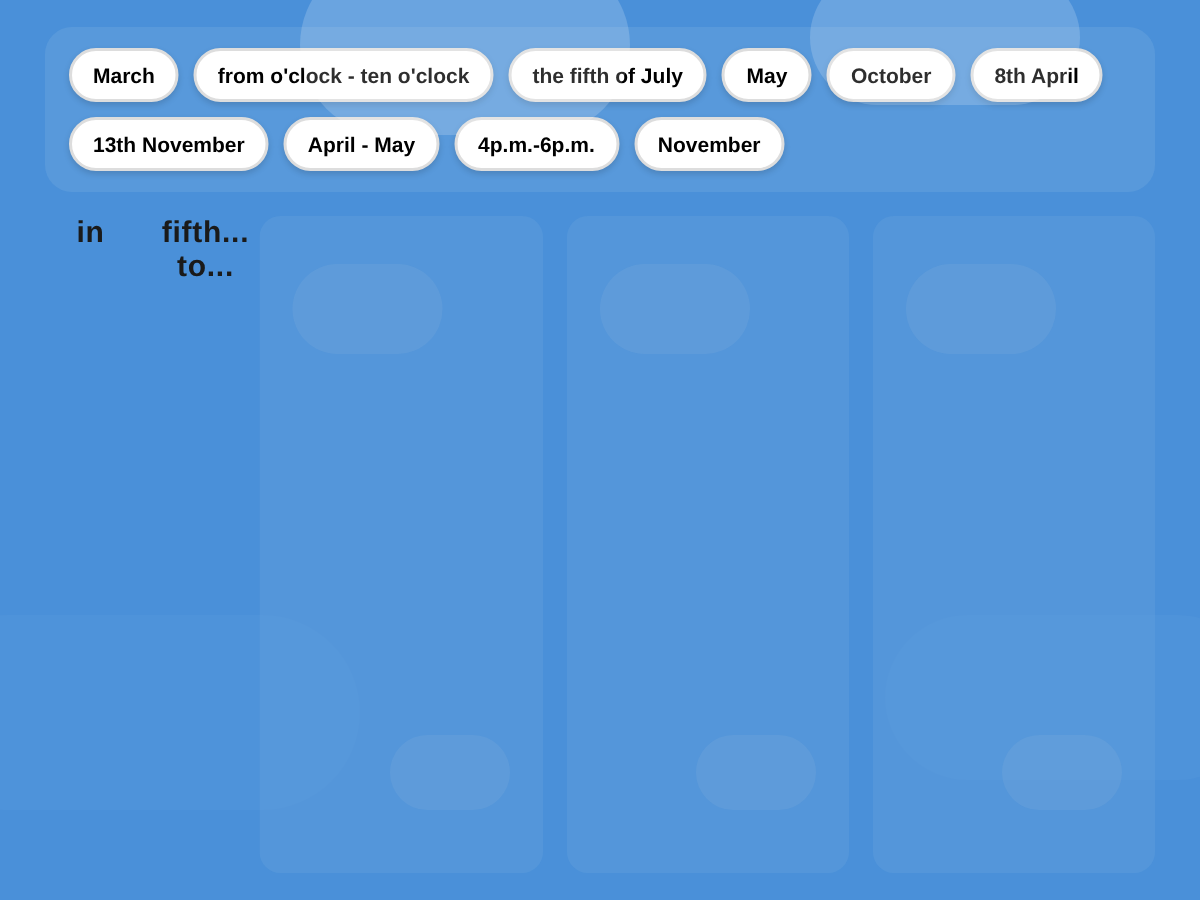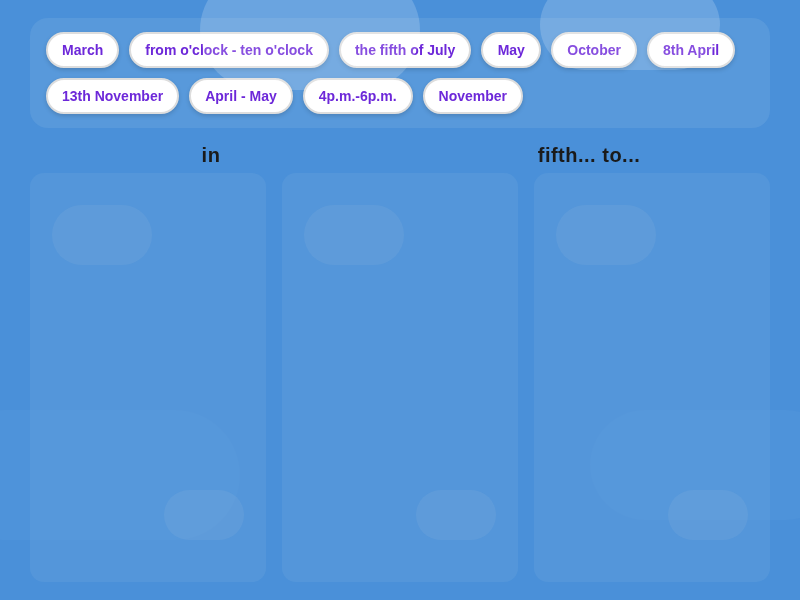--- a/index.html
+++ b/index.html
@@ -43,34 +43,34 @@
       gap: 10px;
       align-items: center;
     }
 
     .card-item {
       background: white;
       border-radius: 18px;
       padding: 8px 14px;
       font-size: 14px;
       font-weight: bold;
-      color: #6d28d9;
+      color: #000000;
       cursor: grab;
       white-space: nowrap;
       border: 2px solid #ddd;
       text-align: center;
       min-width: 60px;
       user-select: none;
       box-shadow: 0 2px 4px rgba(0,0,0,0.15);
     }
 
     
     .drop-zones-section {
       display: flex;
-      flex-direction: column;
+      flex-direction: row;
       gap: 6px;
       flex: 1;
     }
 
     .drop-zones-labels {
       display: flex;
       gap: 16px;
     }
 
     .drop-zone-label {

